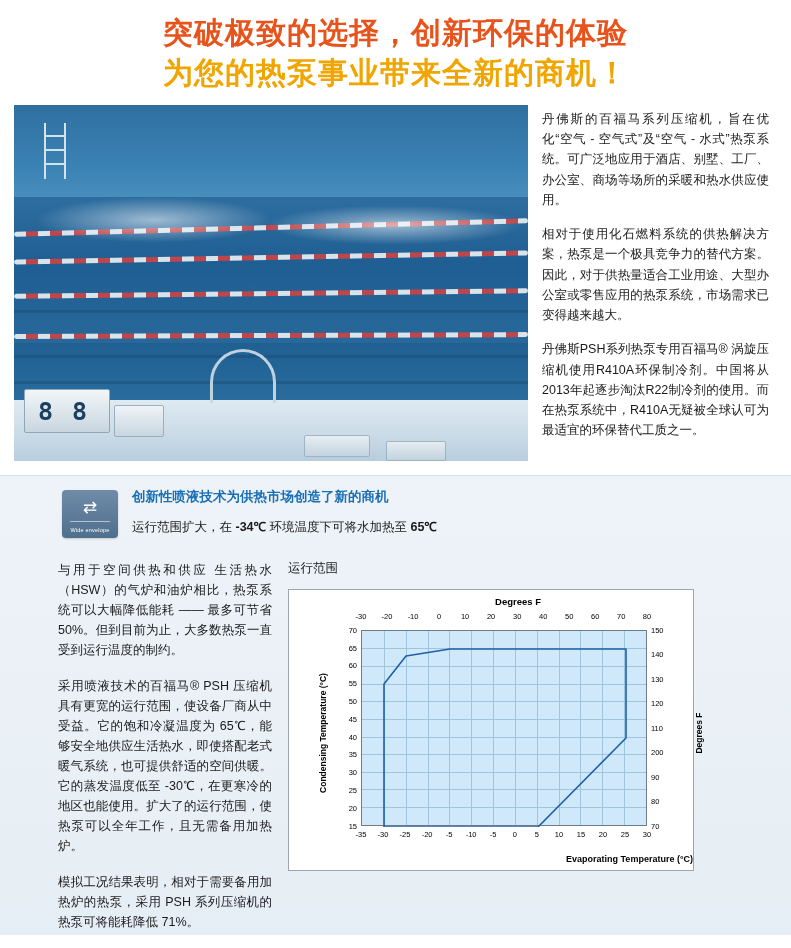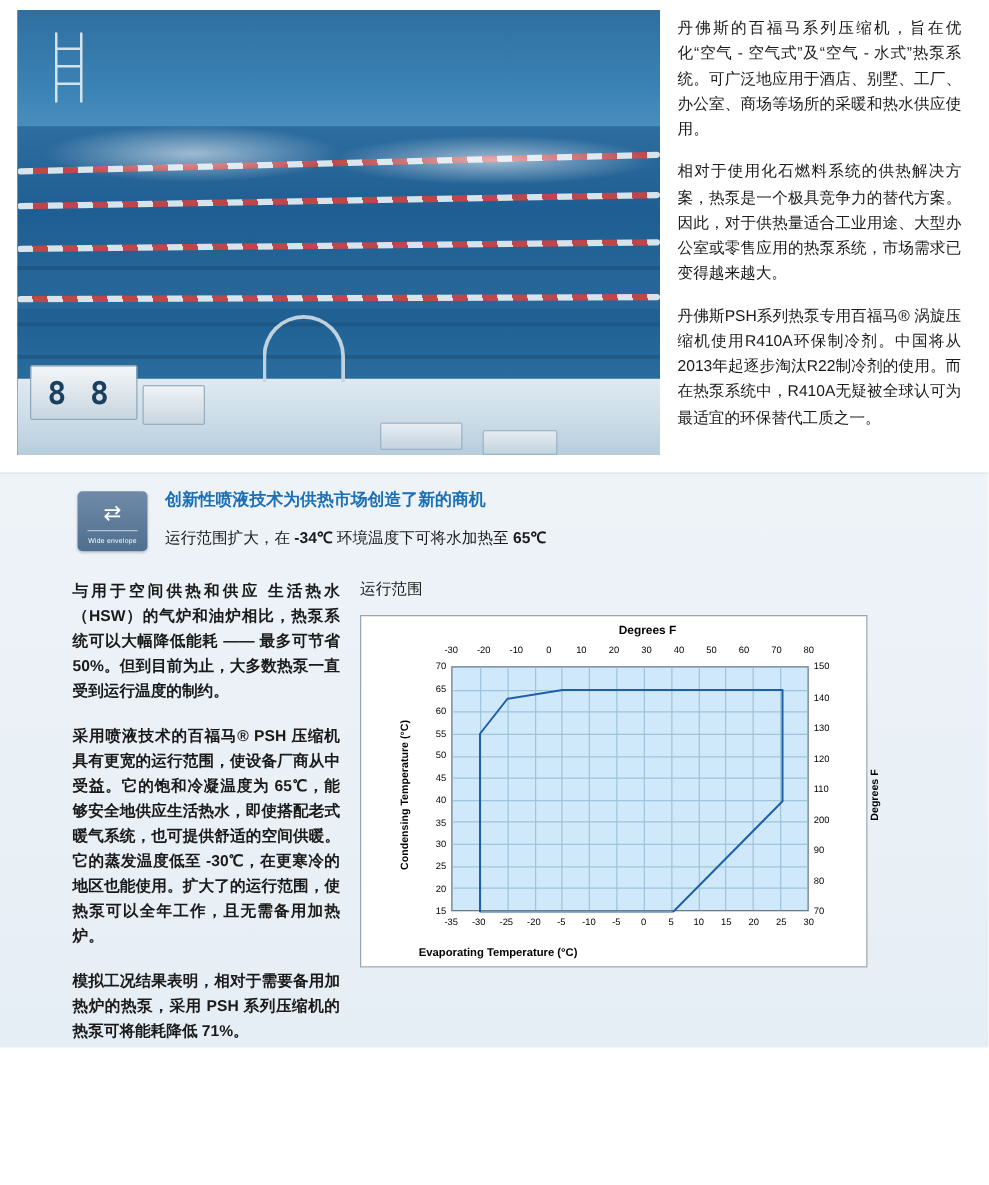--- a/index.html
+++ b/index.html
@@ -173,21 +173,21 @@
     display: flex;
     margin-top: 22px;
   }
   .leftcol {
     width: 258px;
     padding-left: 44px;
     font-size: 12.5px;
     line-height: 1.6;
     color: #1a1a1a;
   }
-  .leftcol p { margin: 0 0 16px 0; text-align: justify; font-weight: bold; }
+  .leftcol p { margin: 0 0 16px 0; text-align: justify; }
 
   .rightcol {
     flex: 1;
     padding-left: 16px;
   }
   .chart-caption {
     font-size: 12.5px;
     color: #1a1a1a;
     margin-bottom: 12px;
   }
@@ -269,31 +269,35 @@
   }
   .xaxis .tk {
     position: absolute; top: 0;
     font-size: 7.5px; color: #000;
     transform: translateX(-50%);
     white-space: nowrap;
   }
   .xlabel {
     position: absolute;
     left: 0; right: 0; bottom: 6px;
-    text-align: left;
+    text-align: right;
     font-size: 9px; font-weight: bold; color: #000;
     padding-left: 46px;
     margin-top: 34px;
   }
 </style>
 </head>
 <body>
 
 <div class="page">
 
+  <div class="headline">
+    <div class="line1">突破极致的选择，创新环保的体验</div>
+    <div class="line2">为您的热泵事业带来全新的商机！</div>
+  </div>
 
   <div class="top-section">
 
     <div class="photo">
       <div class="sky"></div>
       <div class="pool"></div>
       <div class="deck"></div>
       <div class="snow"></div>
 
       <div class="lane" style="left:0; top:120px; width:514px; transform:rotate(-1.5deg);"></div>

